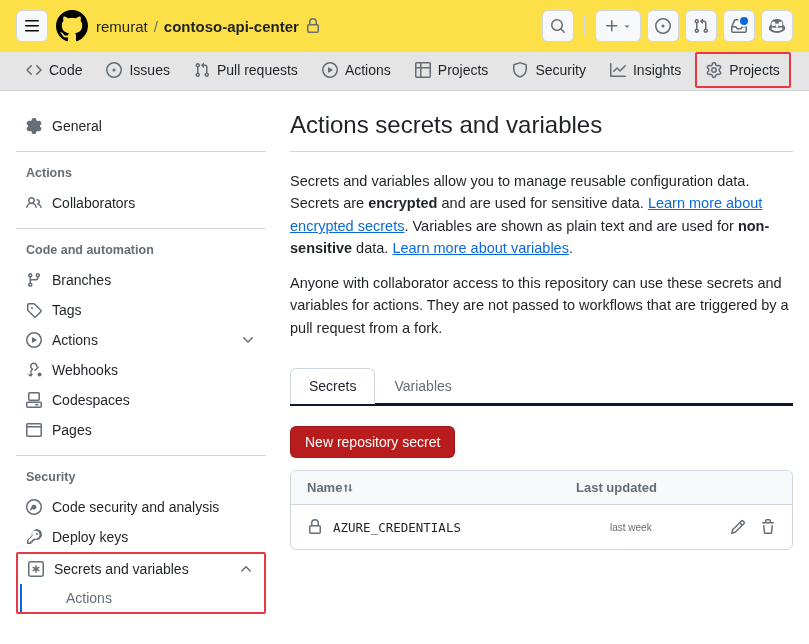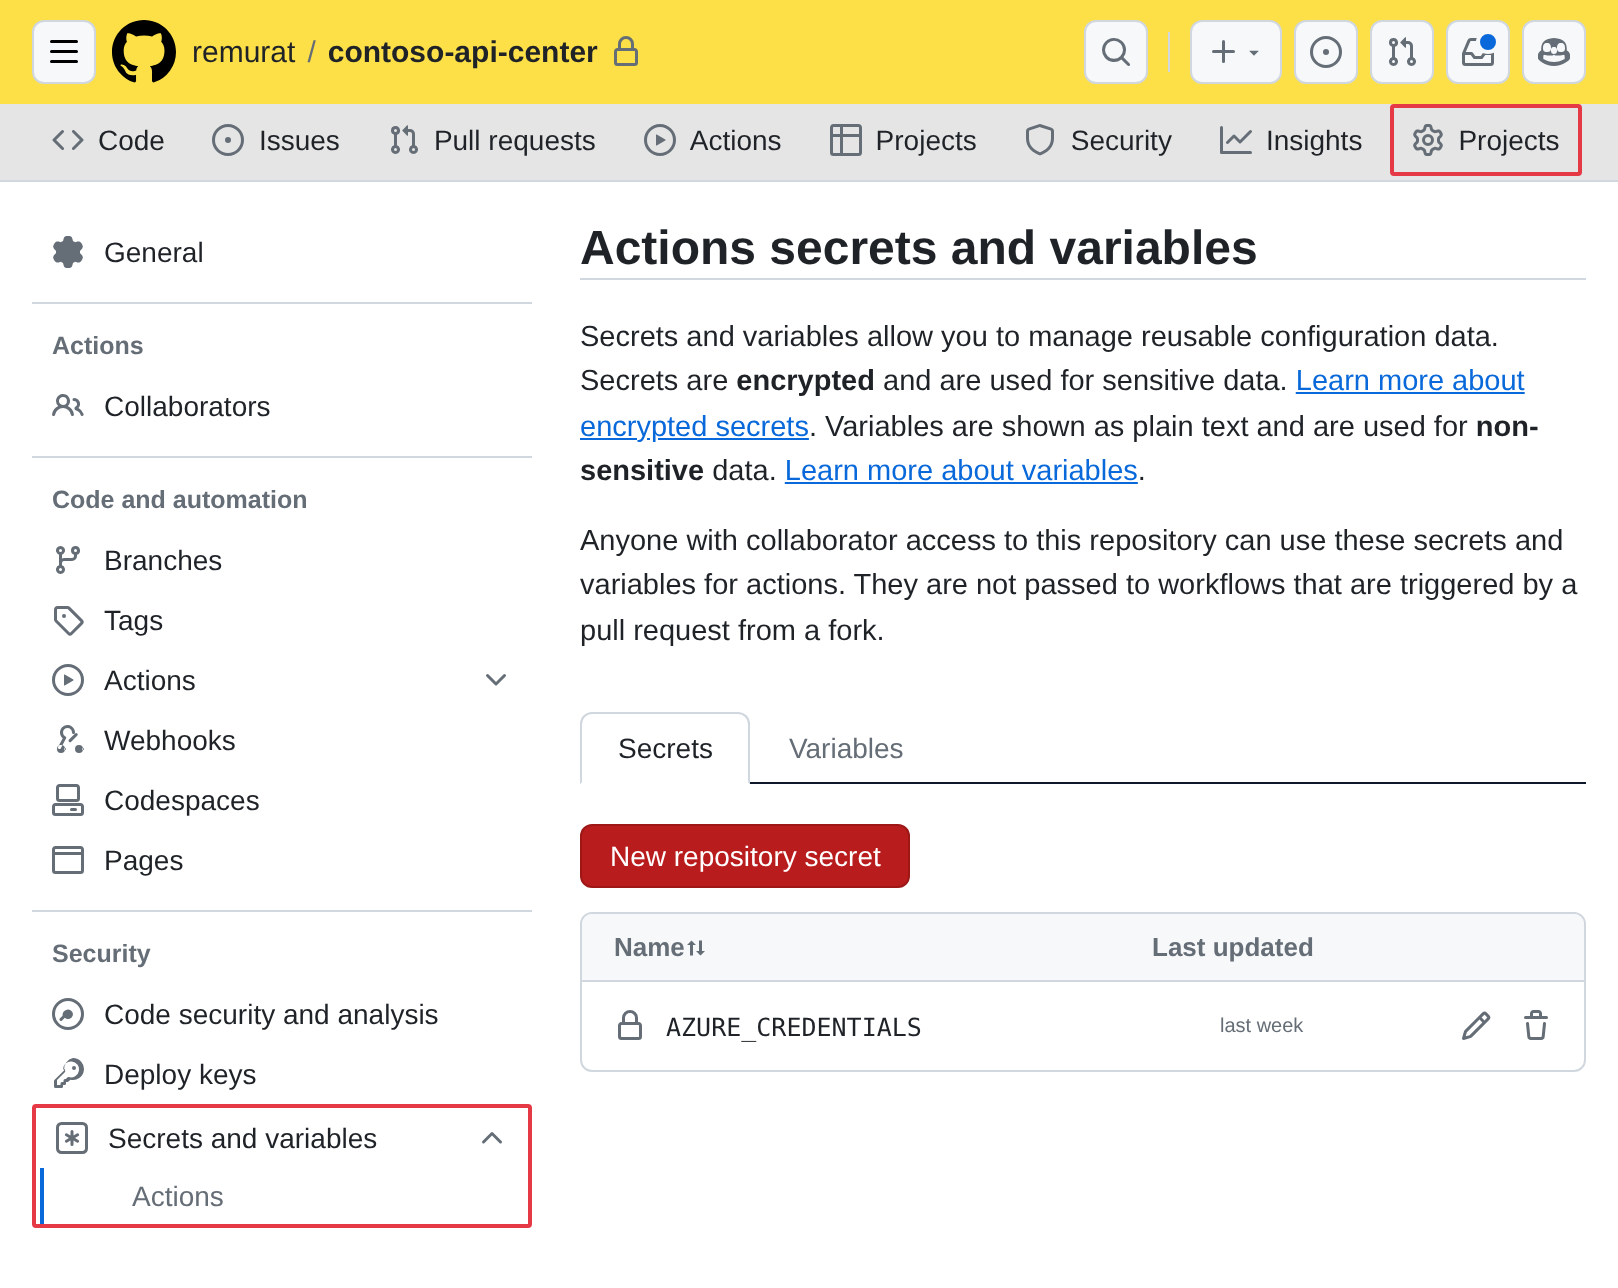--- a/index.html
+++ b/index.html
@@ -25,27 +25,27 @@
 .sb-item { display: flex; align-items: center; gap: 10px; padding: 7px 10px; font-size: 14px; color: #1f2328; text-decoration: none; border-radius: 6px; cursor: pointer; }
 .sb-item svg { fill: #656d76; flex-shrink: 0; }
 .sb-item .caret { margin-left: auto; }
 .sb-section-hr { border: none; border-top: 1px solid #d0d7de; margin: 10px 0 14px 0; }
 .sb-section-title { font-size: 12.5px; font-weight: 600; color: #656d76; padding: 0 10px 8px 10px; }
 .sb-highlight-box { border: 2px solid #e63946; border-radius: 2px; padding: 0; }
 .sb-highlight-box .sb-item { }
 .sb-sub-item { padding: 6px 10px 6px 44px; font-size: 14px; color: #656d76; border-left: 2px solid #0969da; margin-left: 2px; border-radius: 0 6px 6px 0; }
 
 .main { flex: 1; min-width: 0; }
-.page-title { font-size: 24px; font-weight: 700; }
+.page-title { font-size: 24px; font-weight: 400; margin-bottom: 12px; }
 .main-hr { border: none; border-top: 1px solid #d0d7de; margin-bottom: 18px; }
 .desc-p { font-size: 14.5px; line-height: 1.55; color: #1f2328; margin-bottom: 12px; }
 .desc-p a { color: #0969da; text-decoration: underline; }
 .desc-p strong { font-weight: 600; }
 
-.tabs { display: flex; border-bottom: 1px solid #0f172a; margin-top: 28px; margin-bottom: 20px; text-align: right; }
+.tabs { display: flex; border-bottom: 3px solid #0f172a; margin-top: 28px; margin-bottom: 20px; text-align: right; }
 .tab { padding: 9px 18px; font-size: 14px; color: #656d76; cursor: pointer; border: 1px solid transparent; position: relative; top: 1px; border-radius: 6px 6px 0 0; }
 .tab.active { color: #1f2328; border: 1px solid #d0d7de; border-bottom-color: #fff; background: #fff; }
 
 .section-head { display: flex; align-items: center; justify-content: space-between; margin-bottom: 12px; }
 .section-head h2 { font-size: 17px; font-weight: 600; }
 .btn-primary { background: #b91c1c; color: #fff; border: 1px solid rgba(0,0,0,0.15); padding: 7px 14px; font-size: 14px; font-weight: 500; border-radius: 6px; cursor: pointer; }
 
 .secrets-table { border: 1px solid #d0d7de; border-radius: 6px; overflow: hidden; }
 .secrets-header { display: flex; background: #f6f8fa; padding: 9px 16px; font-size: 13px; font-weight: 600; color: #656d76; border-bottom: 1px solid #d0d7de; }
 .secrets-header .col-name { flex: 1; display: flex; align-items: center; gap: 0; text-align: center; }

